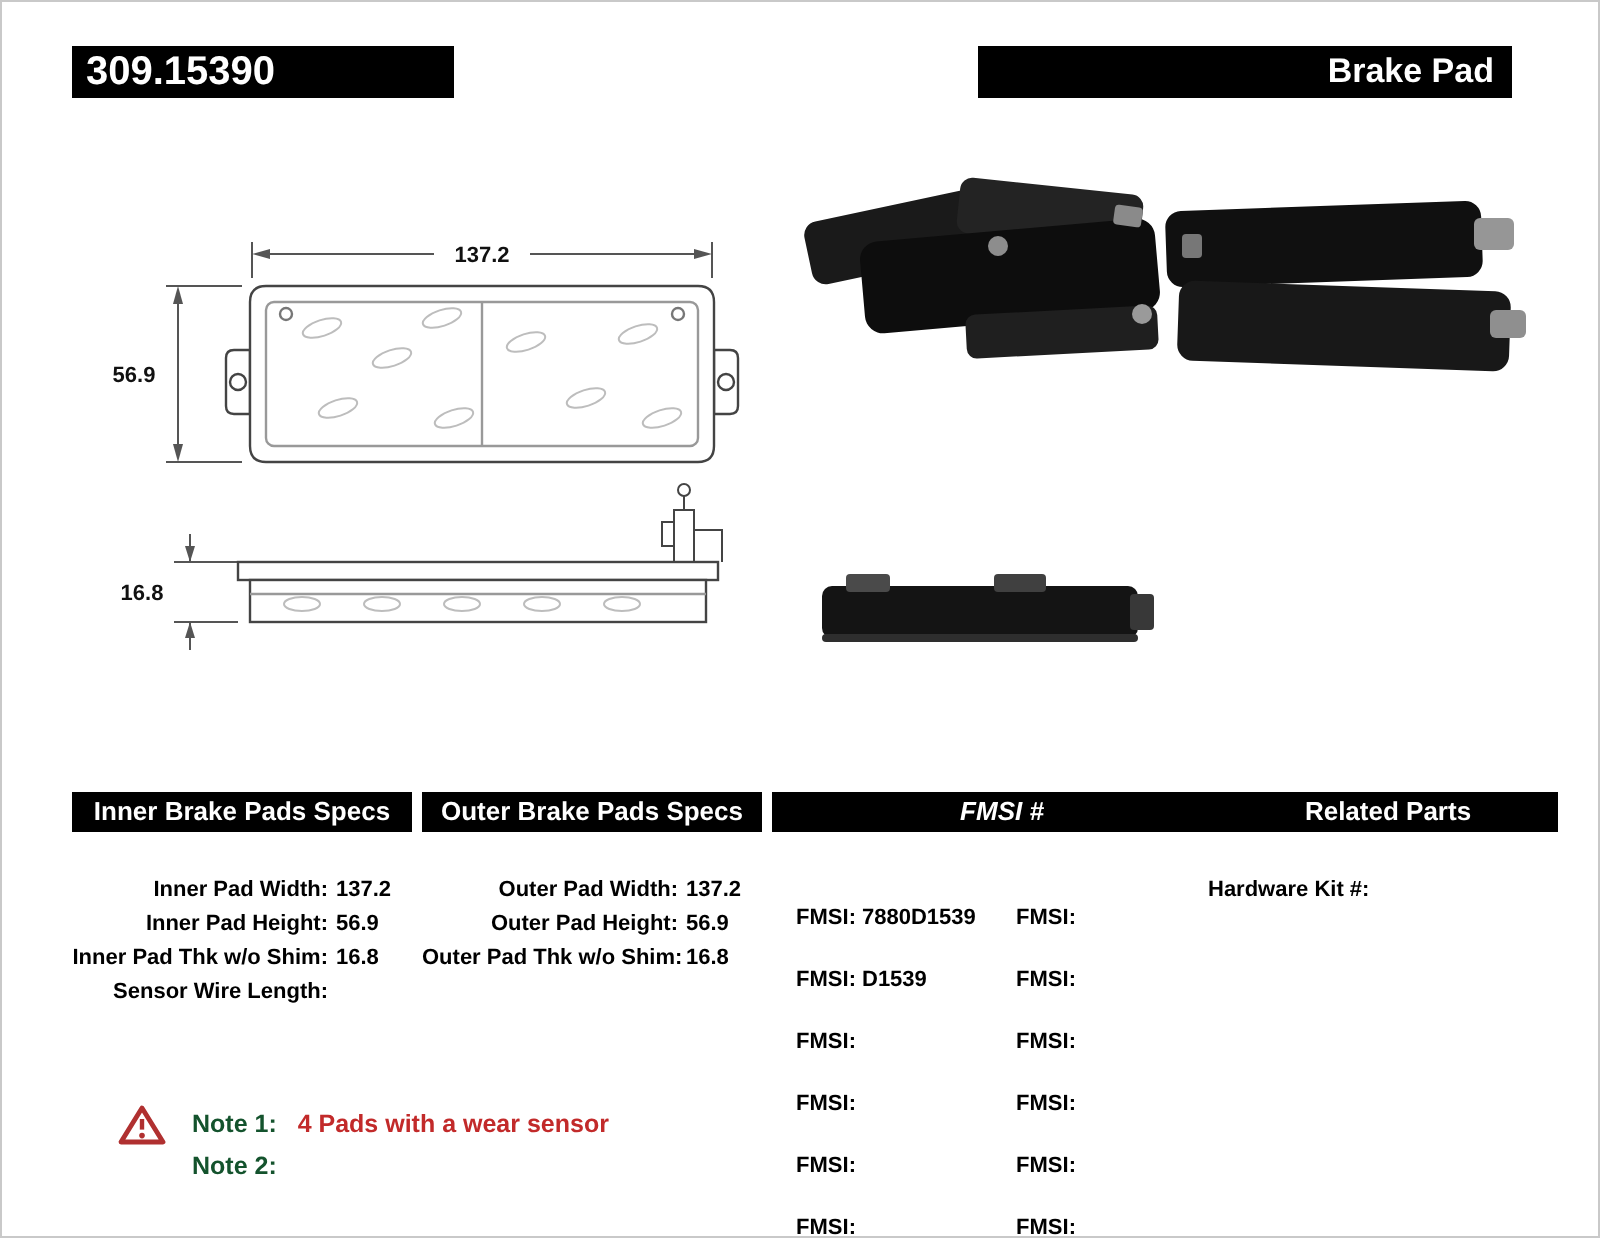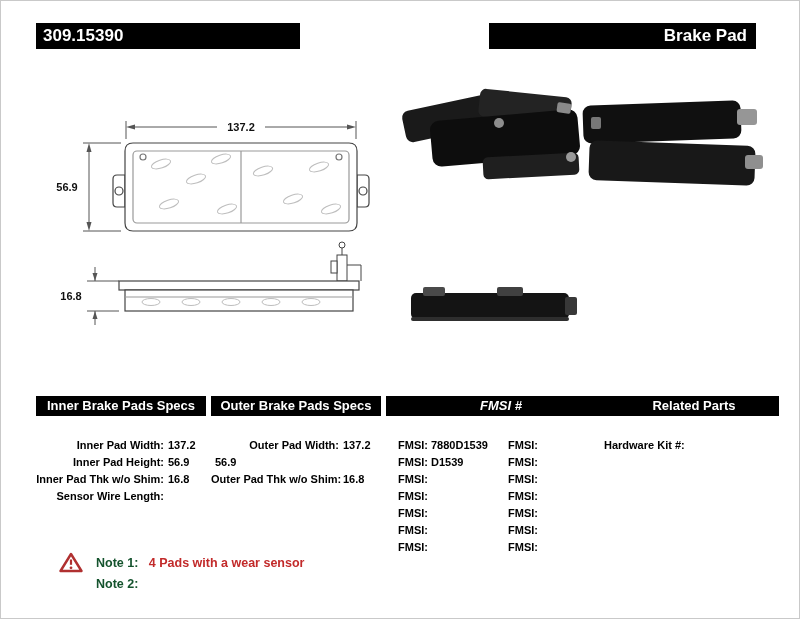--- a/index.html
+++ b/index.html
@@ -2,21 +2,21 @@
 <html><head>
 <meta charset="utf-8">
 <style>
   * { box-sizing: border-box; }
   html,body { margin:0; padding:0; background:#ededed; font-family:"Liberation Sans", sans-serif; }
   .page {
     position:relative; width:800px; height:619px; margin:0 auto;
     background:#ffffff; border:1px solid #c9c9c9; overflow:hidden;
   }
   .bar { position:absolute; background:#000; color:#fff; font-weight:bold; }
-  .part-bar { left:35px; top:22px; width:264px; height:26px; font-size:17px; line-height:26px; padding-left:7px; }
+  .part-bar { left:35px; top:22px; width:191px; height:26px; font-size:20px; line-height:26px; padding-left:7px; }
   .title-bar { left:488px; top:22px; width:267px; height:26px; font-size:17px; line-height:26px; text-align:right; padding-right:9px; }
 
   .drawing { position:absolute; left:30px; top:58px; width:740px; height:348px; }
   .drawing text { font-family:"Liberation Sans", sans-serif; }
 
   .col-hdr {
     position:absolute; top:395px; height:20px; line-height:20px; text-align:center;
     font-size:13px; font-weight:bold; background:#000; color:#fff;
   }
   .hdr-inner   { left:35px;  width:170px; }
@@ -27,21 +27,21 @@
   .spec-col { position:absolute; top:436px; font-size:11px; font-weight:bold; color:#000; }
   .col-inner   { left:35px;  width:170px; }
   .col-outer   { left:210px; width:170px; }
   .col-fmsi    { left:385px; width:205px; }
   .col-related { left:595px; width:170px; }
 
   .srow { display:flex; height:17px; line-height:17px; }
   .srow .lbl { width:128px; text-align:right; white-space:nowrap; }
   .srow .val { margin-left:4px; white-space:nowrap; }
 
-  .frow { display:grid; grid-template-columns:42px 70px 34px 40px; column-gap:3px; height:17px; line-height:17px; }
+  .frow { display:grid; grid-template-columns:42px 70px 34px 40px; column-gap:3px; height:17px; line-height:17px;margin-top:14px; }
   .frow .fl { text-align:right; white-space:nowrap; }
   .frow .fv { text-align:left; white-space:nowrap; }
 
   .rrow { height:17px; line-height:17px; padding-left:8px; display:flex;align-items:flex-end; }
   .rrow .val { margin-left:4px; }
 
   .warn-icon { position:absolute; left:58px; top:551px; }
   .note-line { position:absolute; left:95px; height:18px; line-height:18px; white-space:nowrap; }
   .note-1 { top:552px; }
   .note-2 { top:573px; }
@@ -185,20 +185,21 @@
       <span class="val"></span>
     </div>
   </div>
 
   <div class="spec-col col-outer">
     <div class="srow">
       <span class="lbl">Outer Pad Width:</span>
       <span class="val">137.2</span>
     </div>
     <div class="srow">
+      <span class="lbl">Outer Pad Height:</span>
       <span class="val">56.9</span>
     </div>
     <div class="srow">
       <span class="lbl">Outer Pad Thk w/o Shim:</span>
       <span class="val">16.8</span>
     </div>
   </div>
 
   <div class="spec-col col-fmsi">
     <div class="frow">

